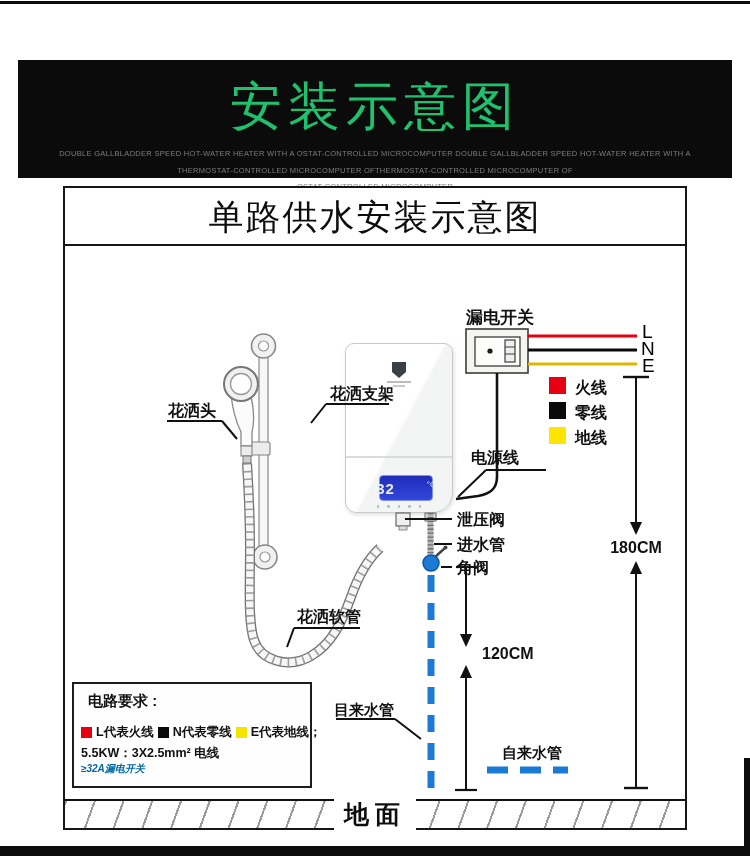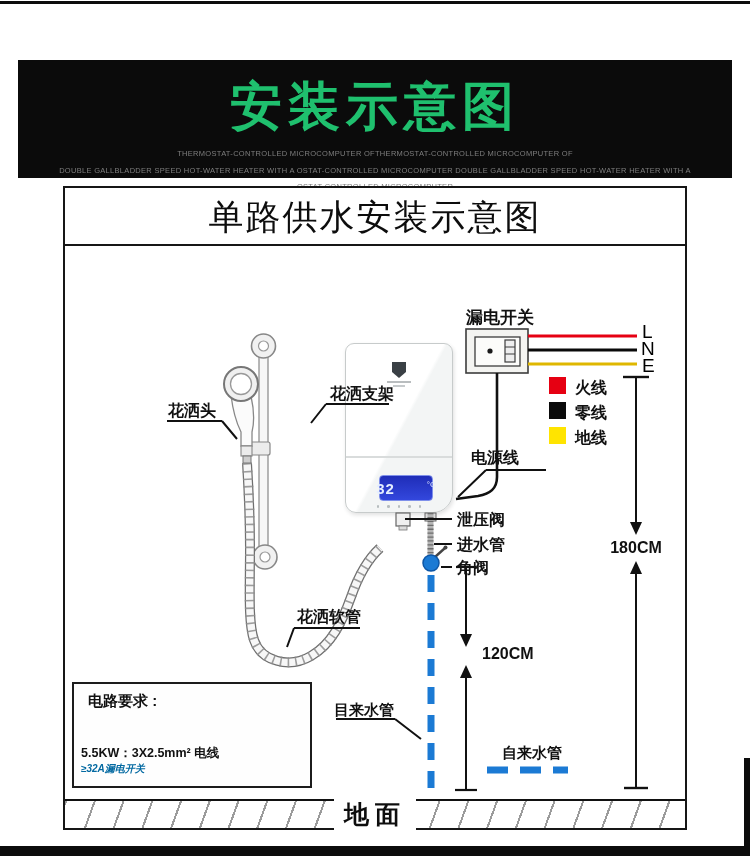--- a/index.html
+++ b/index.html
@@ -4,21 +4,21 @@
 <style>
   html,body{margin:0;padding:0;background:#fff;}
   .page{position:relative;width:750px;height:856px;background:#fff;overflow:hidden;
         font-family:"Liberation Sans",sans-serif;}
   .top-line{position:absolute;left:0;top:1px;width:750px;height:3px;background:#0c0c0c;}
   .bottom-strip{position:absolute;left:0;top:846px;width:750px;height:10px;background:#0c0c0c;}
   .right-strip{position:absolute;left:744px;top:758px;width:6px;height:98px;background:#0c0c0c;}
 
   
   .banner{position:absolute;left:18px;top:60px;width:714px;height:118px;background:#0b0b0b;text-align:center;}
-  .banner-title{margin-top:12px;font-size:52px;font-weight:700;color:#1fc06e;letter-spacing:6px;
+  .banner-title{margin-top:12px;font-size:52px;font-weight:400;color:#1fc06e;letter-spacing:6px;
                 font-family:"Liberation Sans",sans-serif;}
   .banner-sub{margin-top:7px;font-size:7.5px;line-height:9.5px;color:#7e7e7e;letter-spacing:.3px;}
 
   
   .diagram-box{position:absolute;left:63px;top:186px;width:624px;height:644px;
                border:2px solid #161616;box-sizing:border-box;background:#fff;}
   .diagram-title{position:absolute;left:63px;top:194px;width:624px;text-align:center;
                  font-family:"Liberation Serif",serif;font-size:35px;letter-spacing:2px;color:#0d0d0d;}
   .title-sep{position:absolute;left:65px;top:244px;width:620px;height:2px;background:#161616;}
 
@@ -73,22 +73,22 @@
 </style>
 </head>
 <body>
 
 <div class="page">
 
   <div class="top-line"></div>
 
   <div class="banner">
     <div class="banner-title">安装示意图</div>
+    <div class="banner-sub">DOUBLE GALLBLADDER SPEED HOT-WATER HEATER WITH A OSTAT-CONTROLLED MICROCOMPUTER DOUBLE GALLBLADDER SPEED HOT-WATER HEATER WITH A</div>
     <div class="banner-sub">THERMOSTAT-CONTROLLED MICROCOMPUTER OFTHERMOSTAT-CONTROLLED MICROCOMPUTER OF</div>
-    <div class="banner-sub">DOUBLE GALLBLADDER SPEED HOT-WATER HEATER WITH A OSTAT-CONTROLLED MICROCOMPUTER DOUBLE GALLBLADDER SPEED HOT-WATER HEATER WITH A</div>
     <div class="banner-sub">OSTAT-CONTROLLED MICROCOMPUTER</div>
   </div>
 
   <div class="diagram-box"></div>
   <div class="diagram-title">单路供水安装示意图</div>
   <div class="title-sep"></div>
 
   <div class="heater">
     <div class="heater-logo"></div>
     <div class="logo-line1"></div>
@@ -102,20 +102,28 @@
       <span></span>
         <span></span>
         <span></span>
         <span></span>
         <span></span>
     </div>
   </div>
 
   <div class="req-box">
     <div class="req-title">电路要求 :</div>
+    <div class="req-legend">
+      <span class="rsq" style="background-color: rgb(230, 0, 18);"></span>
+      <span class="rtx">L代表火线</span>
+      <span class="rsq" style="background-color: rgb(10, 10, 10);"></span>
+      <span class="rtx">N代表零线</span>
+      <span class="rsq" style="background-color: rgb(245, 228, 0);"></span>
+      <span class="rtx">E代表地线；</span>
+    </div>
     <div class="req-row" style="top:61px;flex-direction:column;">
       <span class="spec">5.5KW：3X2.5mm² 电线</span>
       <span class="brk">≥32A漏电开关</span>
     </div>
   </div>
 
   <div class="ground-band">
     <span class="ground-label">地面</span>
   </div>
 

